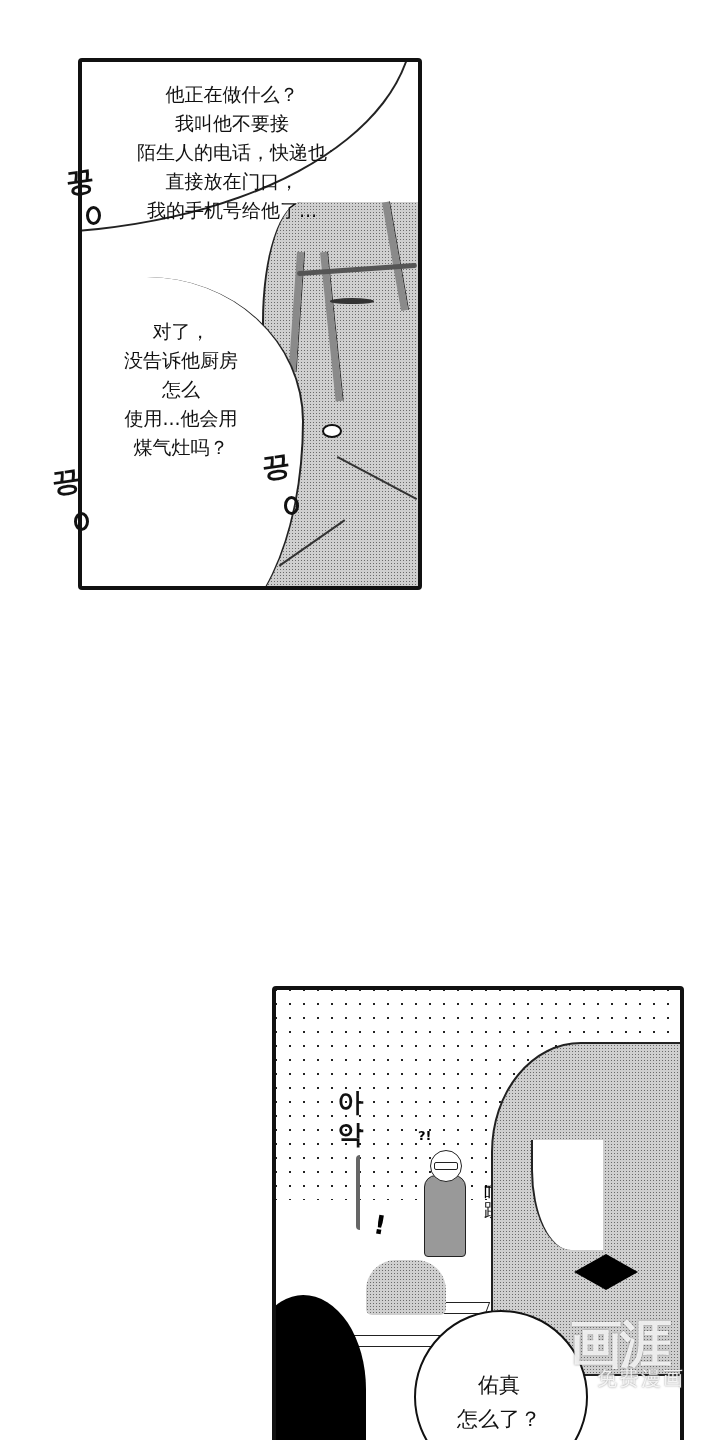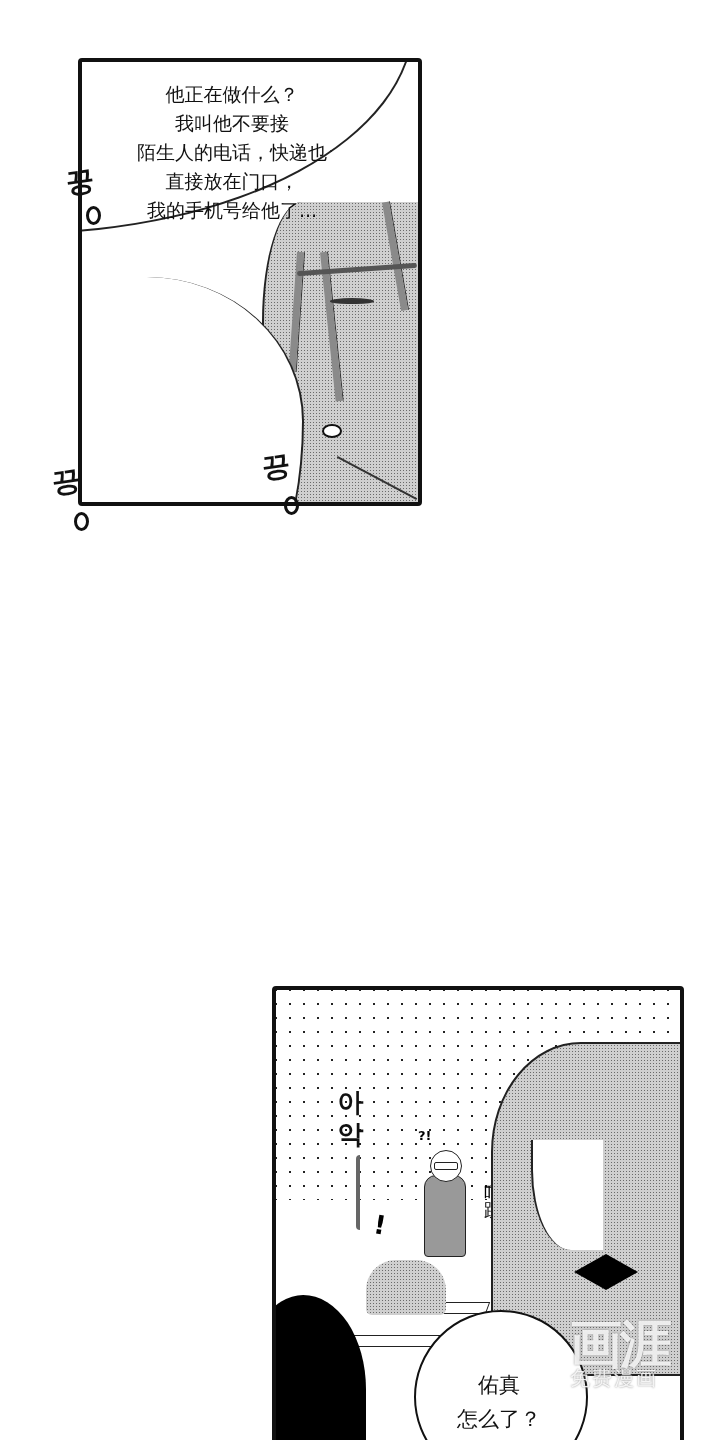--- a/index.html
+++ b/index.html
@@ -5,21 +5,21 @@
   html, body { margin: 0; padding: 0; }
   body {
     width: 720px; height: 1440px; background: #ffffff; position: relative; overflow: hidden;
     font-family: "DejaVu Sans", "Liberation Sans", sans-serif;
   }
   .panel {
     position: absolute; background: #fff; border: 4px solid #111; border-radius: 4px; overflow: hidden;
     box-sizing: border-box;
   }
   
-  #p1 { left: 78px; top: 58px; width: 344px; height: 448px; }
+  #p1 { left: 78px; top: 58px; width: 344px; height: 532px; }
   .screen-tone {
     position: absolute;
     background-color: #cfcfcf;
     background-image: radial-gradient(#6a6a6a 0.8px, transparent 0.9px);
     background-size: 3px 3px;
   }
   .face {
     left: 180px; top: 140px; width: 200px; height: 420px;
     border-top-left-radius: 40px 120px;
     border-left: 2px solid #222;
@@ -85,21 +85,21 @@
   .small-sfx { position: absolute; font-size: 13px; font-weight: bold; }
   .scare-text {
     position: absolute; left: 205px; top: 180px; font-size: 18px; font-weight: 500;
     writing-mode: vertical-rl; letter-spacing: 8px;
   }
   .watermark {
     position: absolute; left: 570px; top: 1322px; width: 115px; color: rgba(255,255,255,0.85);
     text-shadow: 0 0 2px rgba(120,120,120,0.9);
   }
   .wm-logo { font-size: 52px; font-weight: bold; line-height: 44px; letter-spacing: -2px; }
-  .wm-sub { font-size: 20px; line-height: 24px; letter-spacing: 2px; }
+  .wm-sub { font-size: 20px; line-height: 24px; letter-spacing: 2px; text-align: right; }
 </style>
 </head>
 <body>
 
 <div class="panel" id="p1">
   <div class="screen-tone face"></div>
   <div class="hair-strand" style="left:215px;top:190px;transform:rotate(4deg);"></div>
   <div class="hair-strand" style="left:238px;top:190px;transform:rotate(-6deg);height:150px;"></div>
   <div class="hair-strand" style="left:300px;top:140px;transform:rotate(-10deg);height:110px;"></div>
   <div class="brow"></div>
@@ -109,20 +109,25 @@
   <div class="neck-line" style="left:190px;top:480px;width:80px;transform:rotate(-35deg);"></div>
 
   <div class="bubble-big"></div>
   <div class="bubble-left"></div>
 
   <div class="dialog" id="d1">他正在做什么？
 我叫他不要接
 陌生人的电话，快递也
 直接放在门口，
 我的手机号给他了...</div>
+  <div class="dialog" id="d2">对了，
+没告诉他厨房
+怎么
+使用...他会用
+煤气灶吗？</div>
 </div>
 
 <div class="sfx" style="left:66px;top:170px;">끙</div>
 <div class="sfx-circle" style="left:86px;top:206px;"></div>
 <div class="sfx" style="left:52px;top:470px;">끙</div>
 <div class="sfx-circle" style="left:74px;top:512px;"></div>
 <div class="sfx" style="left:262px;top:455px;">끙</div>
 <div class="sfx-circle" style="left:284px;top:496px;"></div>
 
 <div class="panel" id="p2">

